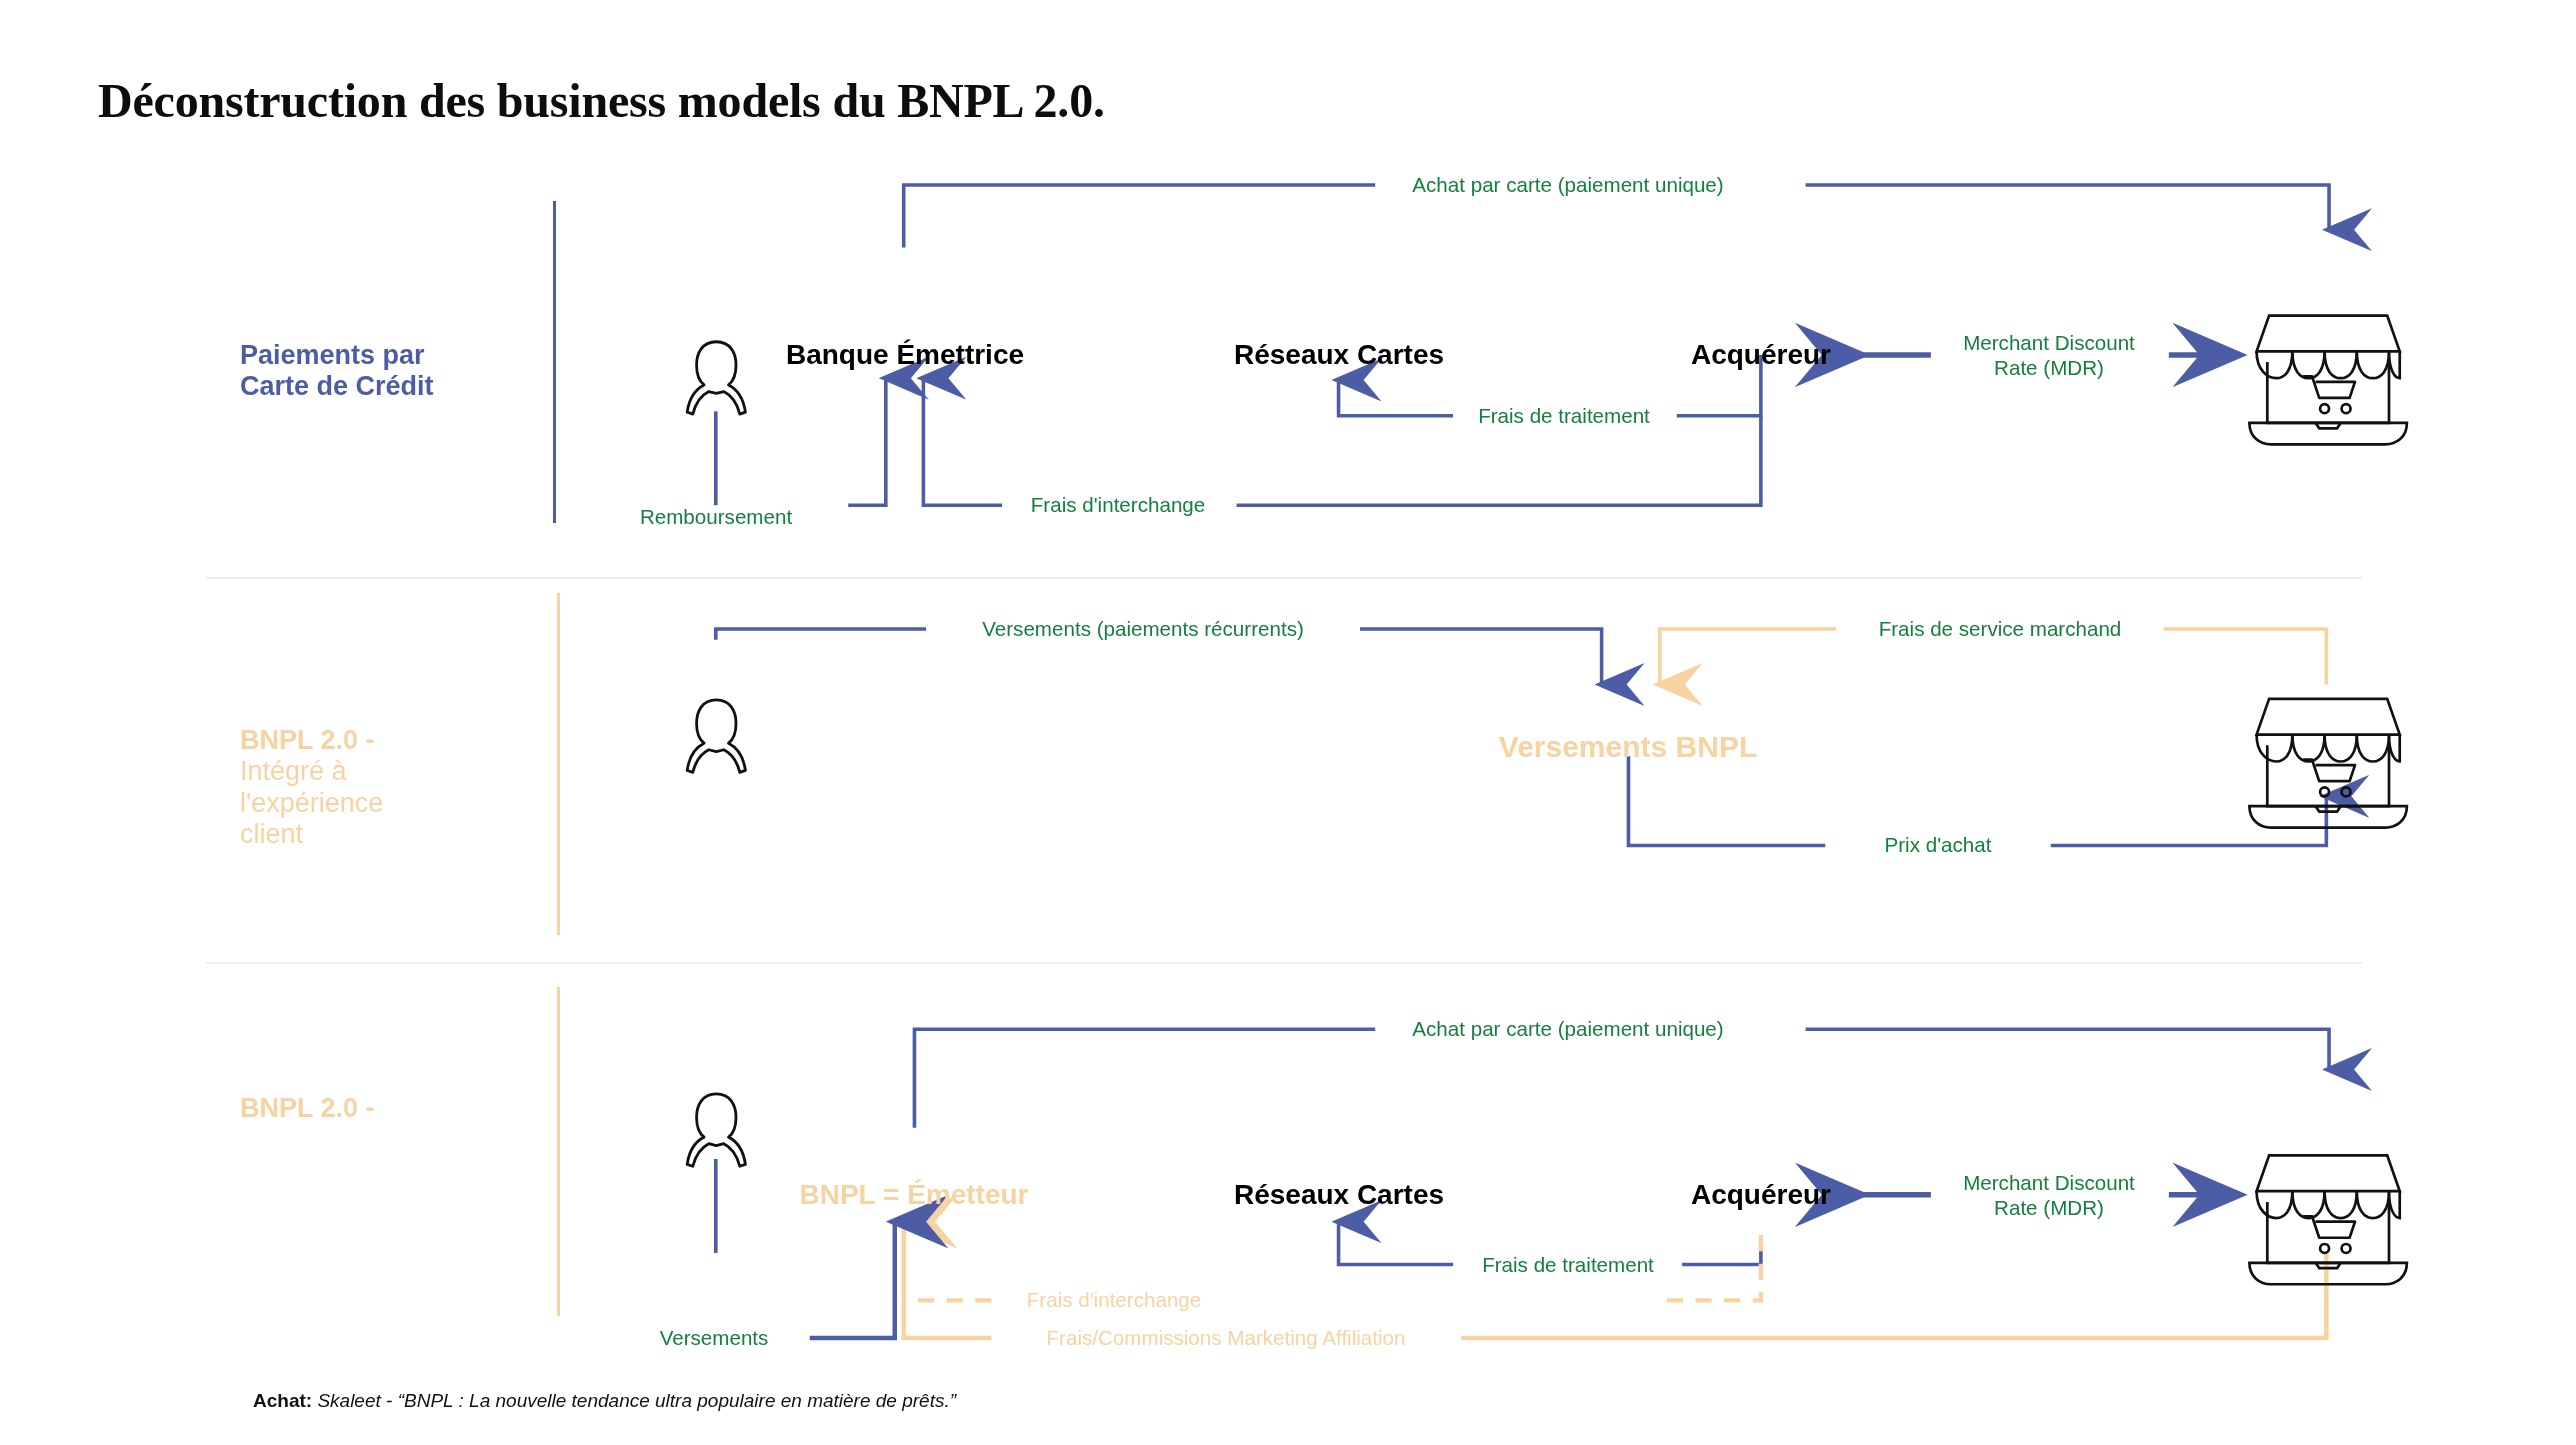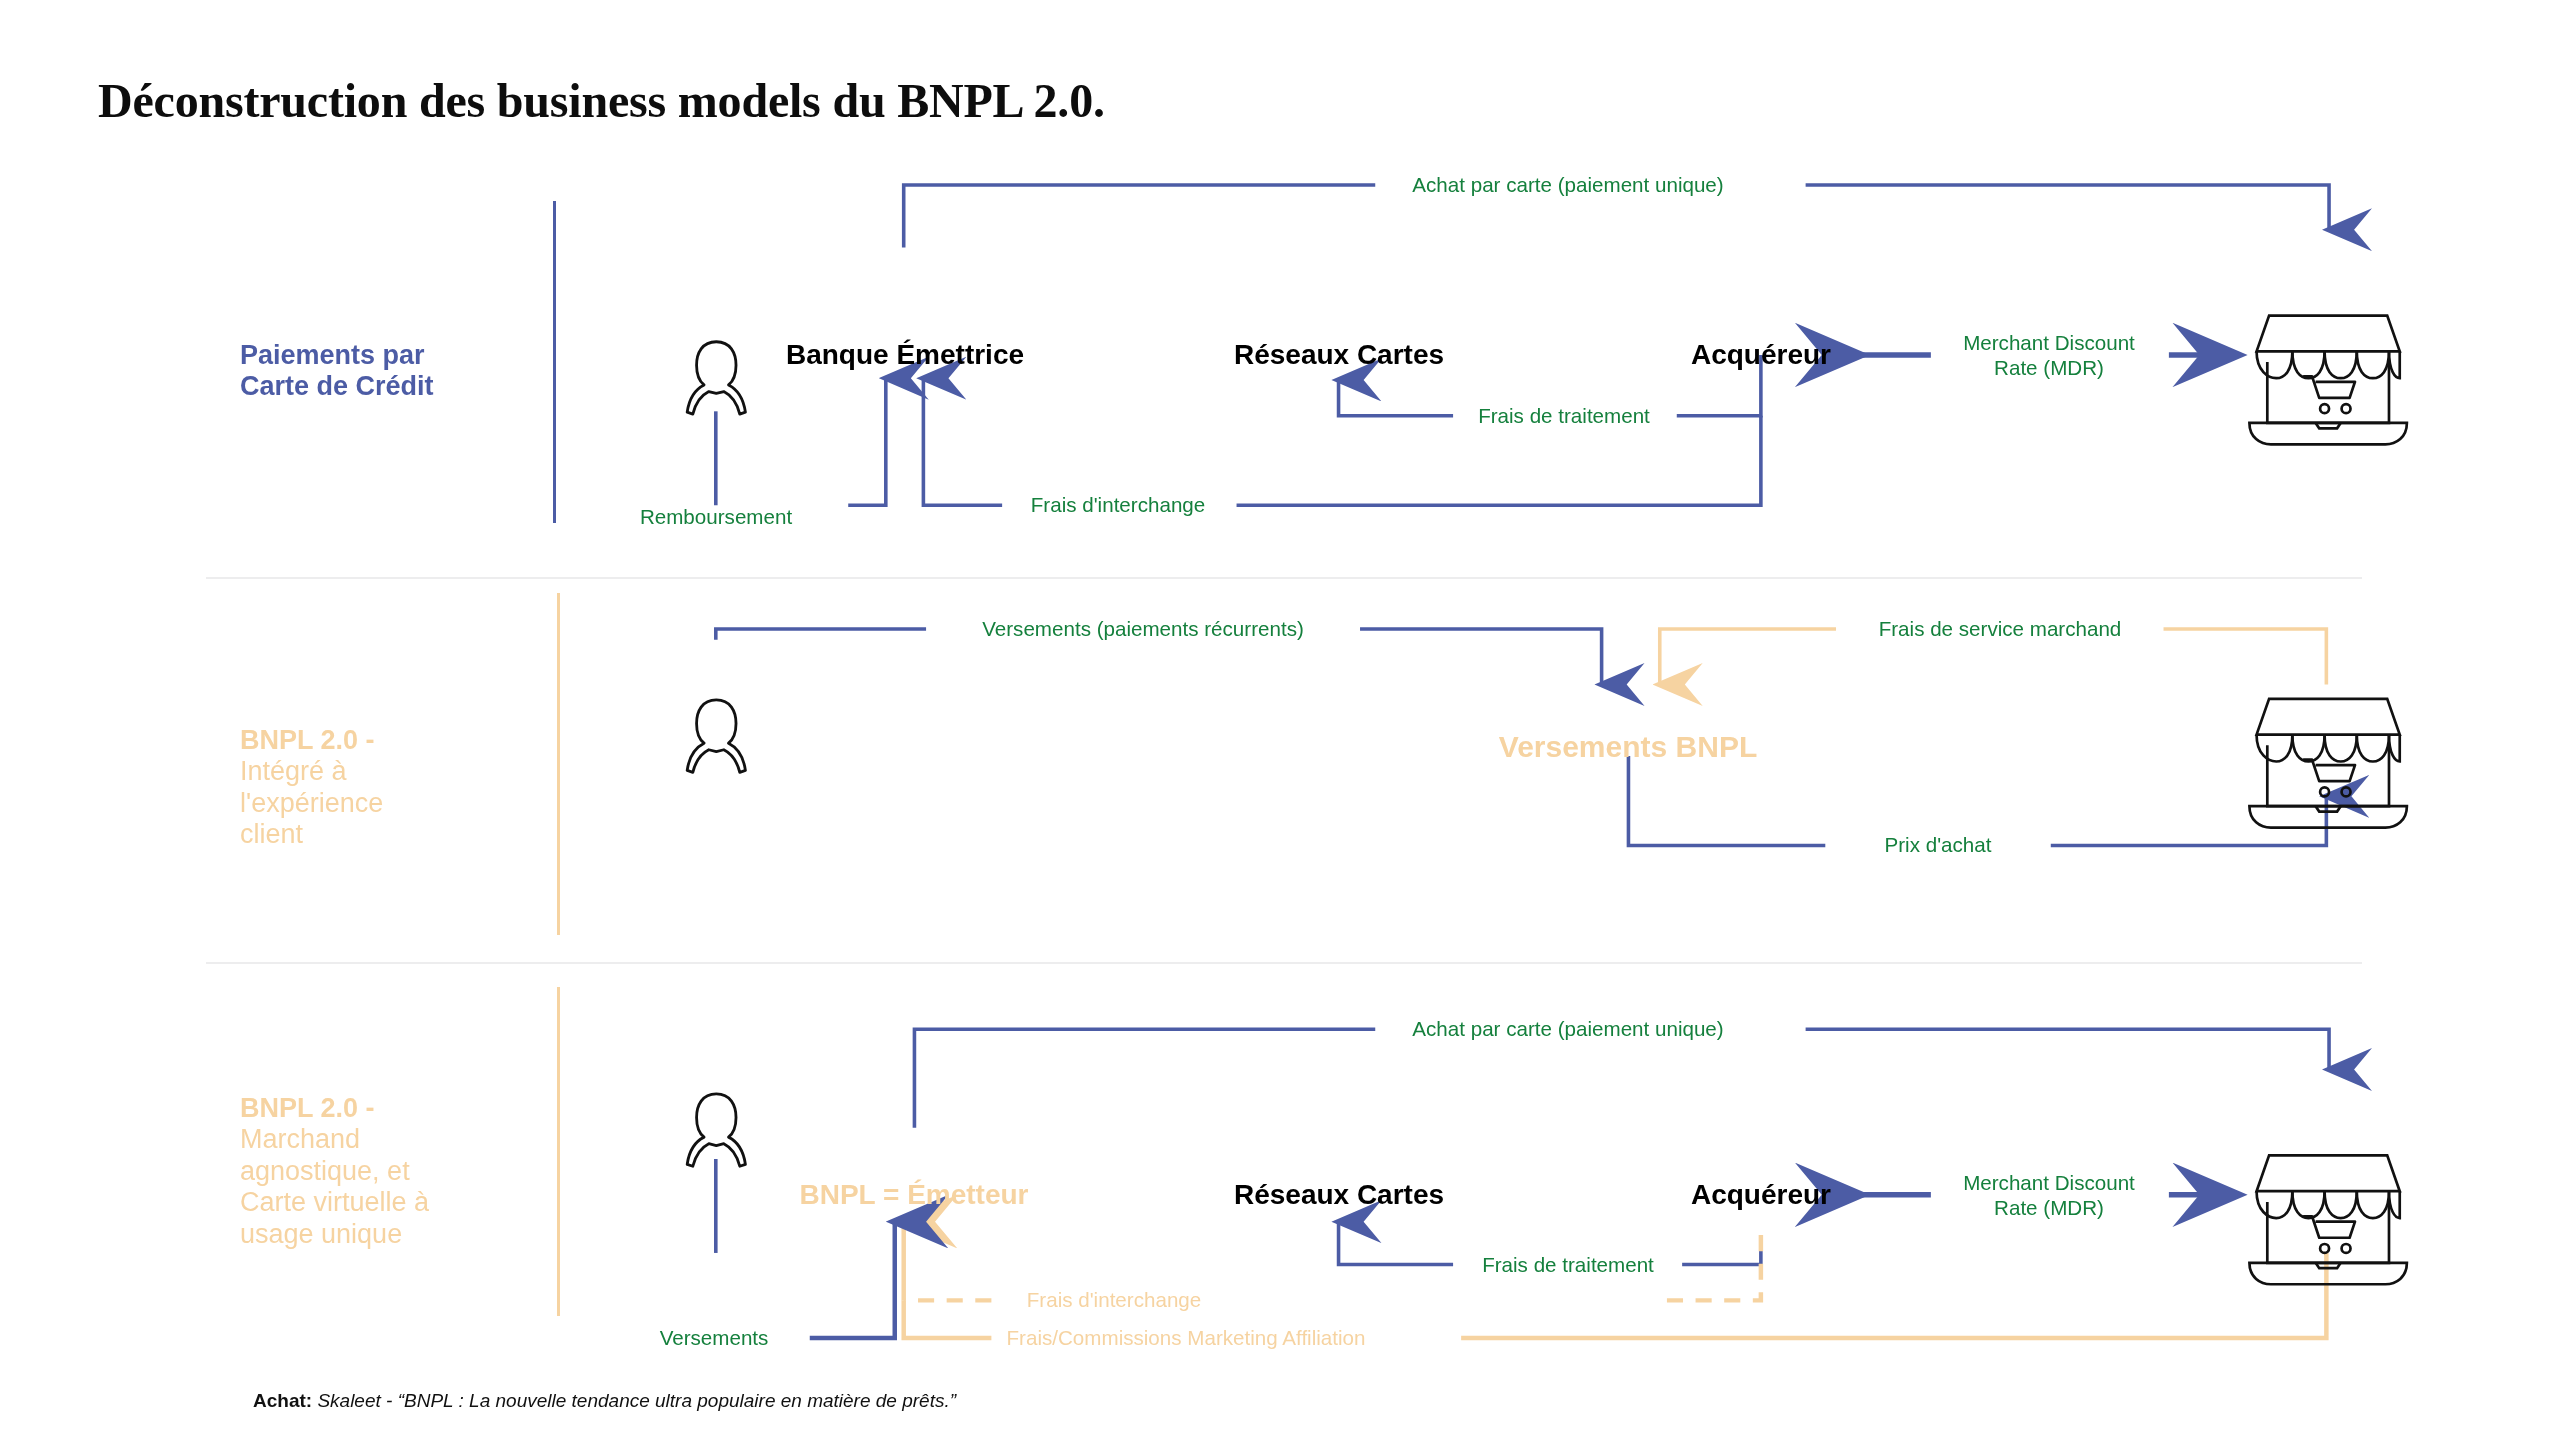--- a/index.html
+++ b/index.html
@@ -208,24 +208,21 @@
 
   <div class="edge-label" style="left:1143px;top:43px;">Versements (paiements récurrents)</div>
   <div class="edge-label" style="left:2000px;top:43px;">Frais de service marchand</div>
   <div class="edge-label" style="left:1938px;top:259px;">Prix d'achat</div>
 </div>
 
 <div class="row" id="row-2">
   <div class="rule orange" style="left:557px;top:7.2px;height:329px;"></div>
 
   <div class="cat-label orange" style="top:81px;">
-    <span class="lead">BNPL 2.0 -</span><span>Marchand
-agnostique, et
-Carte virtuelle à
-usage unique</span>
+    <span class="lead">BNPL 2.0 -</span>
   </div>
 
   <svg class="flow" width="2576" height="358" viewBox="0 0 2879 400">
 
     <g>
       <path d="M1022 165 L1022 55 L1537 55" fill="none" stroke="#4C5CA5" stroke-width="4"></path>
       <path d="M2018 55 L2603 55 L2603 100" fill="none" stroke="#4C5CA5" stroke-width="4" marker-end="url(#ah-blue-down)"></path>
     </g>
 
     <g>
@@ -280,18 +277,18 @@
 
   <div class="node orange" style="left:914px;top:215px;">BNPL = Émetteur</div>
   <div class="node" style="left:1339px;top:215px;">Réseaux Cartes</div>
   <div class="node" style="left:1761px;top:215px;">Acquéreur</div>
 
   <div class="edge-label" style="left:1568px;top:49px;">Achat par carte (paiement unique)</div>
   <div class="edge-label" style="left:2049px;top:215px;">Merchant Discount
 Rate (MDR)</div>
   <div class="edge-label" style="left:1568px;top:285px;">Frais de traitement</div>
   <div class="edge-label orange" style="left:1114px;top:320px;">Frais d'interchange</div>
-  <div class="edge-label orange" style="left:1186px;top:358px;">Frais/Commissions Marketing Affiliation</div>
+  <div class="edge-label orange" style="left:1226px;top:358px;">Frais/Commissions Marketing Affiliation</div>
   <div class="edge-label" style="left:714px;top:358px;">Versements</div>
 </div>
 
 <div class="src"><b>Achat:</b><span> Skaleet - “BNPL : La nouvelle tendance ultra populaire en matière de prêts.”</span></div>
 
 
 </body></html>

